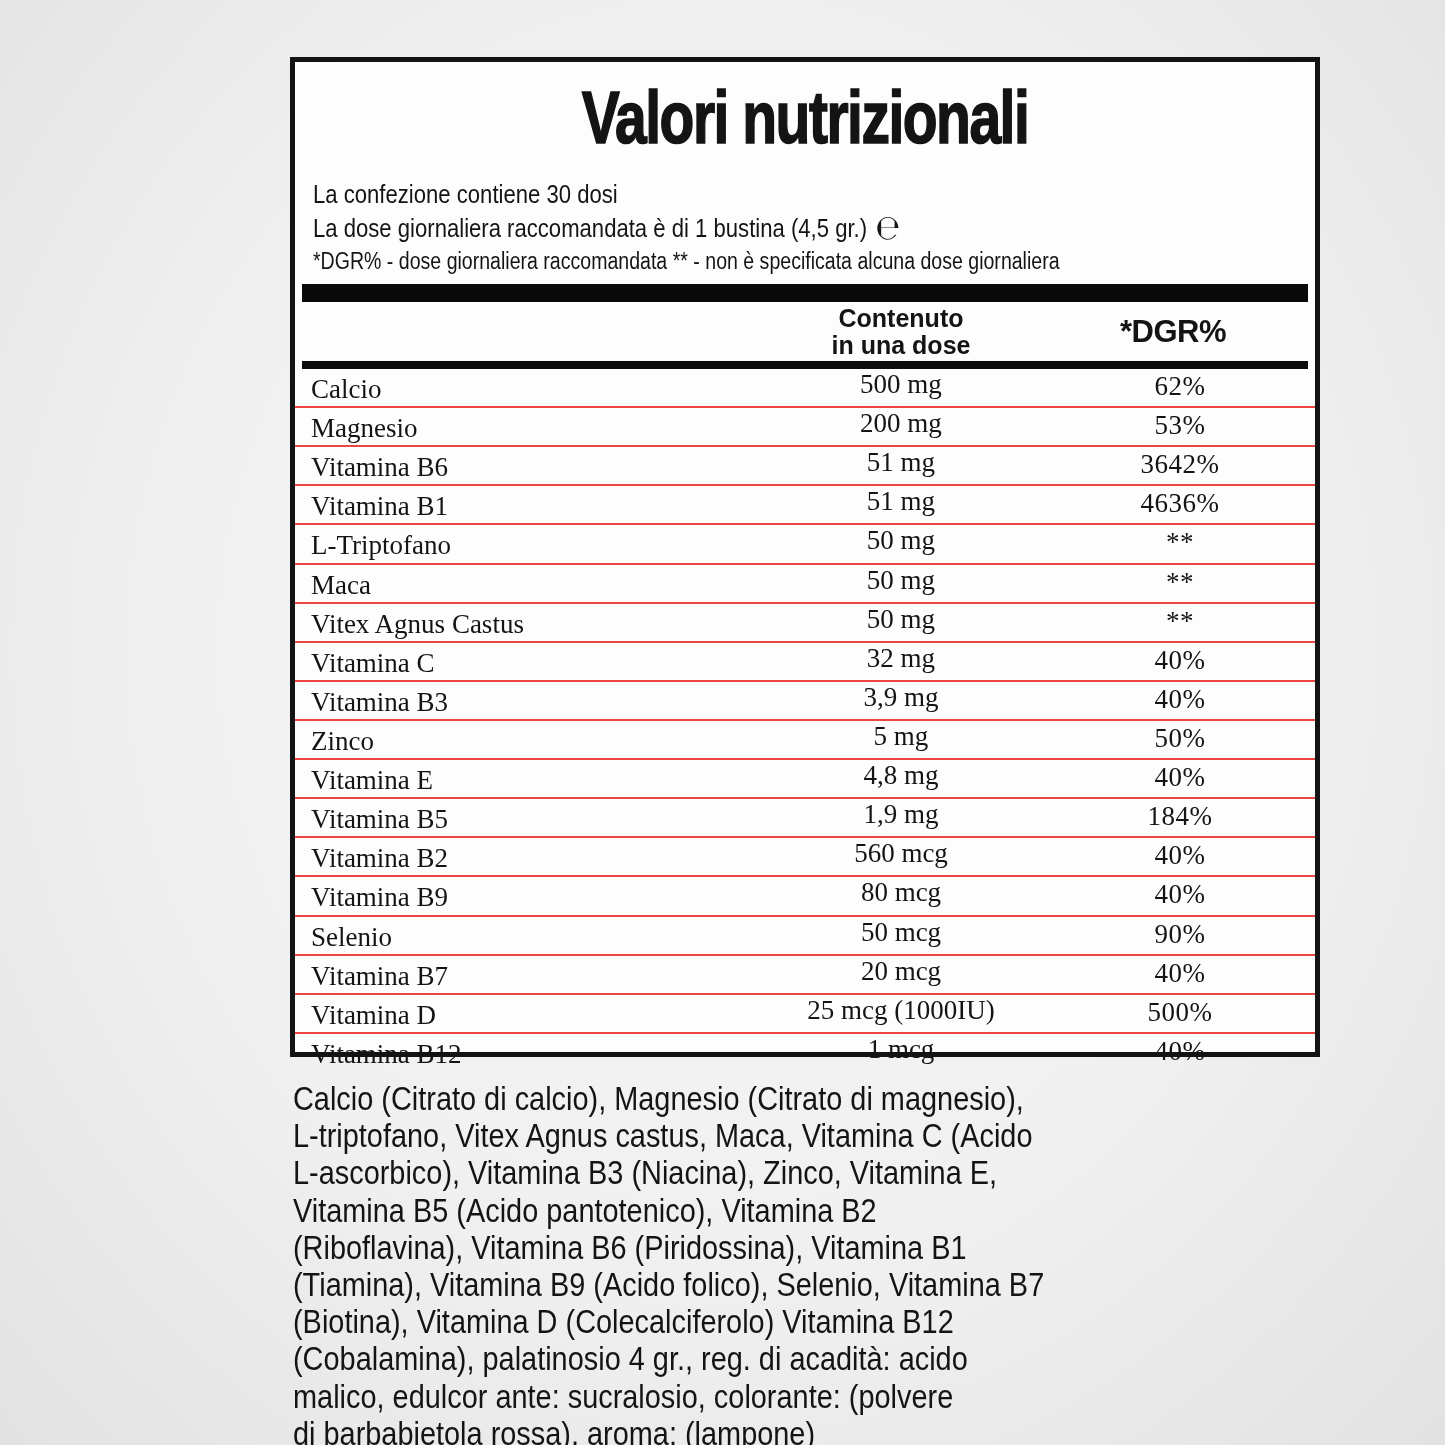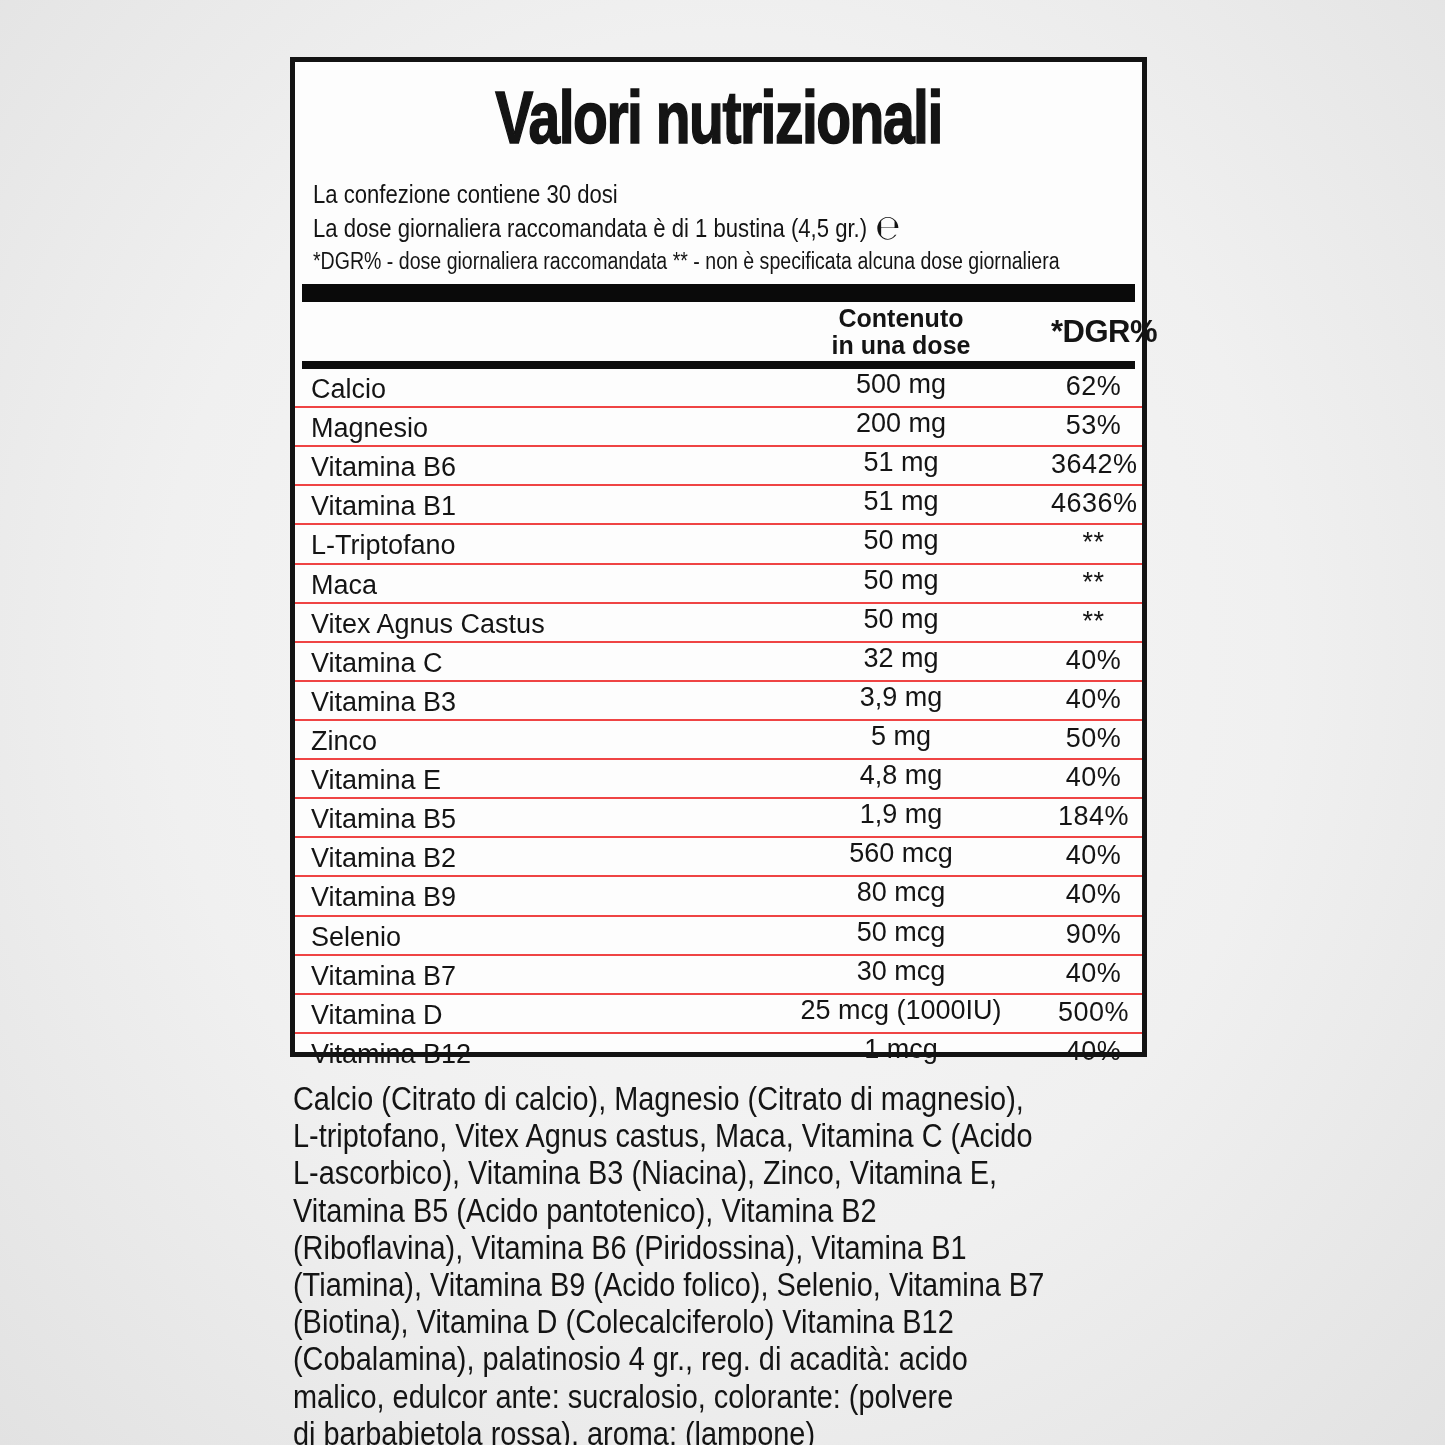--- a/index.html
+++ b/index.html
@@ -3,21 +3,21 @@
 <meta charset="utf-8">
 <style>
   html,body{margin:0;padding:0;}
   body{
     width:1445px;height:1445px;position:relative;overflow:hidden;
     background:radial-gradient(ellipse at 50% 45%, #f7f7f7 0%, #f0f0f0 55%, #e2e2e2 100%);
     font-family:"Liberation Sans", sans-serif;color:#141414;
     -webkit-font-smoothing:antialiased;
   }
   .label-box{
-    position:absolute;left:290px;top:57px;width:857px;height:1000px;
+    position:absolute;left:290px;top:57px;width:1030px;height:1000px;
     background:#fdfdfd;border:5px solid #131313;box-sizing:border-box;
   }
   .title{
     margin:16px 0 0 0;text-align:center;
     font-size:57px;font-weight:bold;letter-spacing:-1.5px;
     transform:scaleY(1.30);transform-origin:50% 30%;
     -webkit-text-stroke:1.2px #131313;
     height:84px;line-height:72px;
   }
   .info{margin:16px 0 0 18px;}
@@ -25,21 +25,21 @@
   .info-line{font-size:26px;line-height:33px;}
   .info-line.small{font-size:23px;line-height:30px;margin-top:1px;}
   .esign{font-size:34px;font-family:"DejaVu Sans","Liberation Sans",sans-serif;margin-left:10px;vertical-align:-2px;}
   .black-bar{height:18px;background:#0a0a0a;margin:8px 7px 0 7px;}
   .grid-cols{display:grid;grid-template-columns:440px 300px 1fr;align-items:center;}
   .header-row{height:59px;padding:0 20px 0 16px;}
   .h-content{text-align:center;font-weight:bold;font-size:25px;line-height:27px;}
   .h-dgr{text-align:center;font-weight:bold;font-size:31px;letter-spacing:-0.5px;}
   .thick-line{height:8px;background:#0d0d0d;margin:0 7px;}
   .table-body{height:702px;display:flex;flex-direction:column;}
-  .row{flex:1;padding:0 6px 0 16px;}
+  .row{flex:1;padding:0 6px 0 16px;font-family:Liberation Serif, serif;}
   .row + .row{border-top:2px solid #ef4444;}
   .c-name{font-size:27px;transform:translateY(2px);}
   .c-amount{text-align:center;font-size:27px;transform:translateY(-3px);}
   .c-dgr{text-align:center;font-size:27px;transform:translateY(-1px);letter-spacing:0.5px;}
   .ingredients{position:absolute;left:293px;top:1066px;width:1140px;margin-top:14px;}
   .ing-line{font-size:34px;line-height:37.2px;}
 </style>
 </head>
 <body>
 
@@ -138,21 +138,21 @@
         <div class="c-amount">80 mcg</div>
         <div class="c-dgr">40%</div>
       </div>
       <div class="row grid-cols">
         <div class="c-name">Selenio</div>
         <div class="c-amount">50 mcg</div>
         <div class="c-dgr">90%</div>
       </div>
       <div class="row grid-cols">
         <div class="c-name">Vitamina B7</div>
-        <div class="c-amount">30 mcg</div>
+        <div class="c-amount">20 mcg</div>
         <div class="c-dgr">40%</div>
       </div>
       <div class="row grid-cols">
         <div class="c-name">Vitamina D</div>
         <div class="c-amount">25 mcg (1000IU)</div>
         <div class="c-dgr">500%</div>
       </div>
       <div class="row grid-cols">
         <div class="c-name">Vitamina B12</div>
         <div class="c-amount">1 mcg</div>

